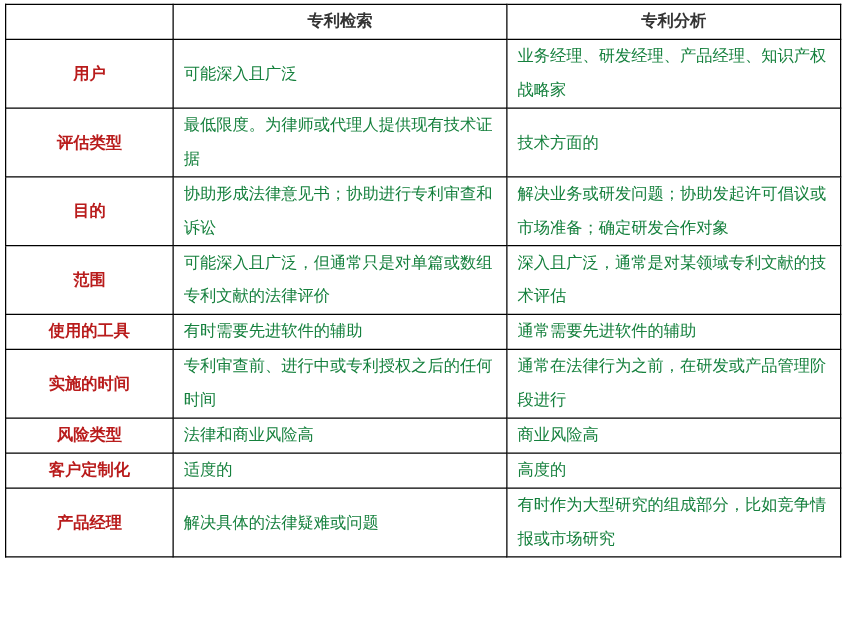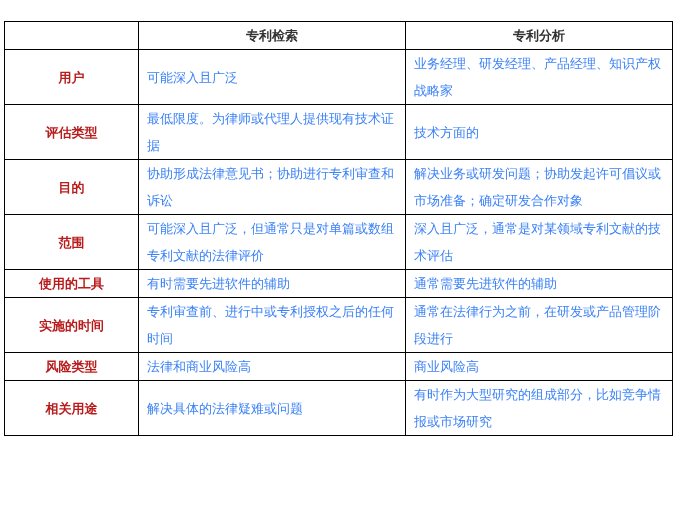--- a/index.html
+++ b/index.html
@@ -11,21 +11,21 @@
       width: 675px;
       height: 505px;
       position: relative;
       overflow: hidden;
       font-family: "DejaVu Sans", "Liberation Sans", sans-serif;
       color: #333333;
     }
     table.cmp {
       position: absolute;
       left: 4px;
-      top: 21px;
+      top: 3px;
       border-collapse: collapse;
       table-layout: fixed;
       width: 668px;
       padding-left: 28px;
     }
     table.cmp td, table.cmp th {
       border: 1px solid #000000;
       padding: 0 8px;
       font-size: 13px;
       line-height: 27px;
@@ -38,21 +38,21 @@
       text-align: center;
       color: #333333;
     }
     table.cmp td.rowhead {
       font-weight: bold;
       text-align: center;
       color: #b91c1c;
     }
     table.cmp td.cell {
       text-align: left;
-      color: #3b82f6;
+      color: #15803d;
     }
     col.c0 { width: 134px; }
     col.c1 { width: 267px; }
     col.c2 { width: 267px; }
   </style>
 </head>
 <body>
 
 <table class="cmp">
   <colgroup>
@@ -96,19 +96,24 @@
       <tr style="height: 54px;">
         <td class="rowhead">实施的时间</td>
         <td class="cell">专利审查前、进行中或专利授权之后的任何时间</td>
         <td class="cell">通常在法律行为之前，在研发或产品管理阶段进行</td>
       </tr>
       <tr style="height: 27px; margin-left: 16px;">
         <td class="rowhead">风险类型</td>
         <td class="cell">法律和商业风险高</td>
         <td class="cell">商业风险高</td>
       </tr>
+      <tr style="height: 27px;">
+        <td class="rowhead">客户定制化</td>
+        <td class="cell">适度的</td>
+        <td class="cell">高度的</td>
+      </tr>
       <tr style="height: 52px;">
-        <td class="rowhead">相关用途</td>
+        <td class="rowhead">产品经理</td>
         <td class="cell">解决具体的法律疑难或问题</td>
         <td class="cell">有时作为大型研究的组成部分，比如竞争情报或市场研究</td>
       </tr>
     </tbody>
 </table>
 
 </body></html>

